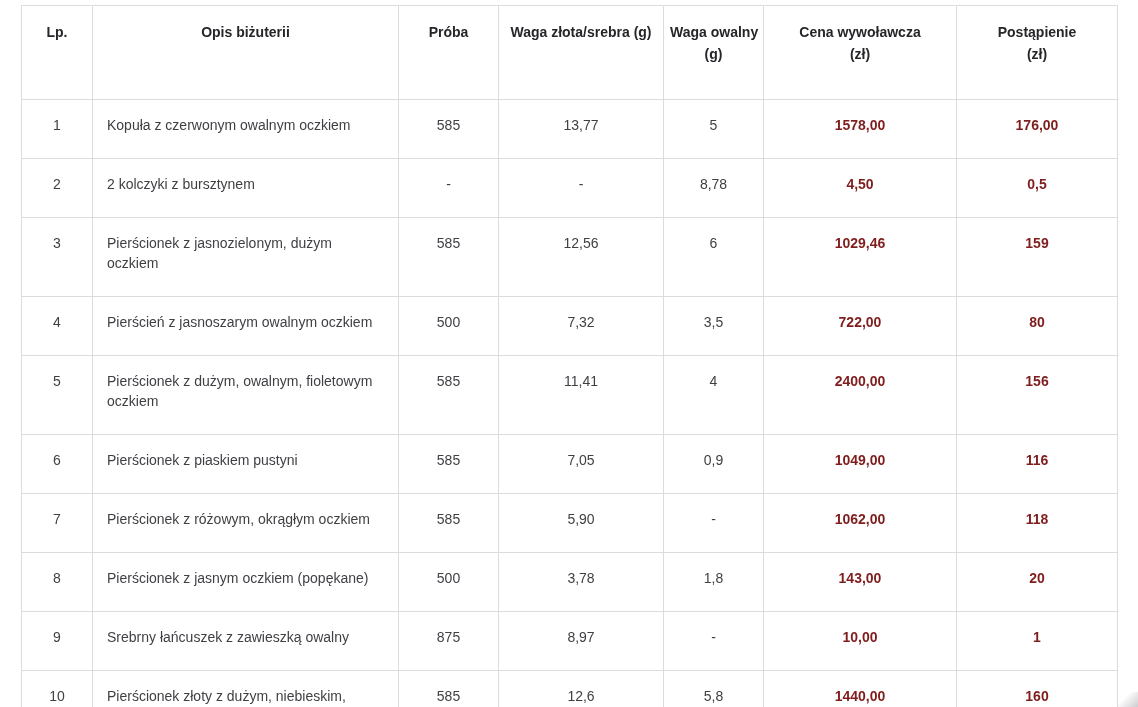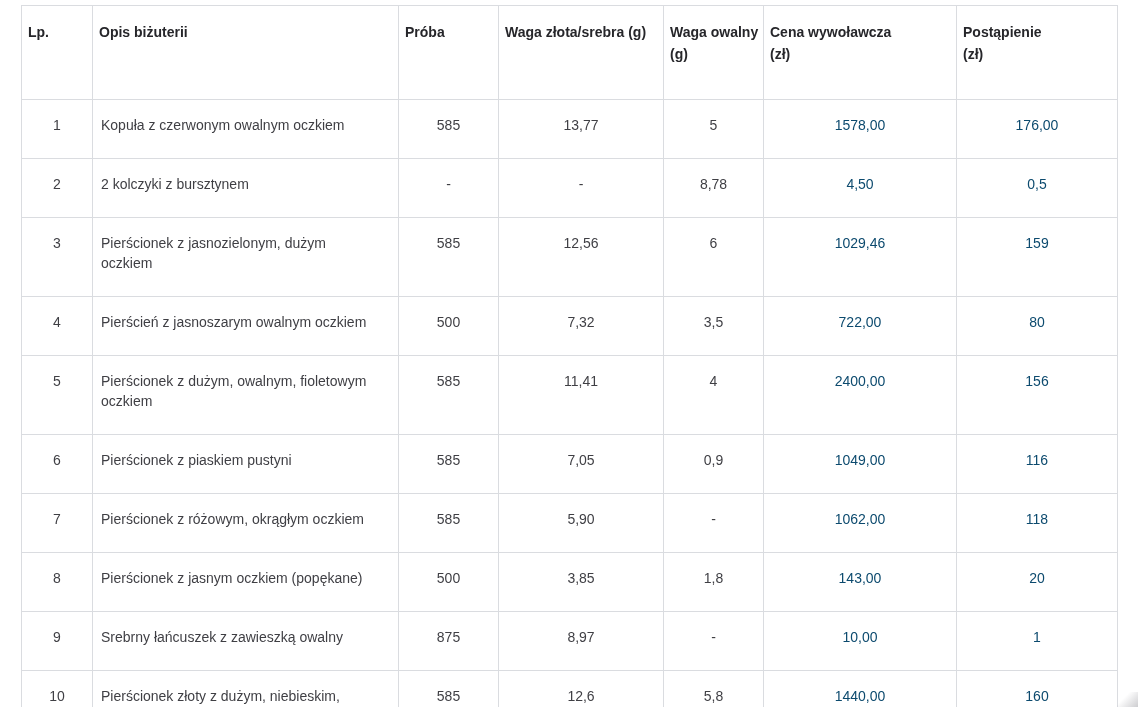--- a/index.html
+++ b/index.html
@@ -20,43 +20,43 @@
     background: #ffffff;
   }
   th, td { border: 1px solid #dadce0; }
   th {
     height: 94px;
     vertical-align: top;
     padding: 15px 6px 0 6px;
     font-size: 14px;
     font-weight: bold;
     color: #26262a;
-    text-align: left;
+    text-align: center;
     line-height: 22px;
   }
   th .hdr-line1 { white-space: nowrap; }
   .hdr-sub { line-height: 22px; }
   .hdr-sub.spaced { margin-top: 0; }
   td {
     vertical-align: top;
     padding: 15px 8px 23px 8px;
     font-size: 14px;
     line-height: 20px;
     color: #3f3f44;
     text-align: center;
     background: #ffffff;
   }
   td.opis {
     text-align: left;
-    padding-left: 8px;
+    padding-left: 14px;
     padding-right: 20px;
   }
   td.bold {
-    font-weight: normal;
-    color: #0c4a6e;
+    font-weight: bold;
+    color: #7f1d1d;
   }
   .corner-shadow {
     position: absolute;
     left: 1117px; top: 692px;
     width: 21px; height: 15px;
     background: linear-gradient(135deg, rgba(0,0,0,0) 35%, rgba(90,90,100,0.30) 100%);
     pointer-events: none;
   }
 </style>
 </head>
@@ -173,21 +173,21 @@
     <td>5,90</td>
     <td>-</td>
     <td class="bold">1062,00</td>
     <td class="bold">118</td>
   </tr>
 
   <tr>
     <td>8</td>
     <td class="opis">Pierścionek z jasnym oczkiem (popękane)</td>
     <td>500</td>
-    <td>3,85</td>
+    <td>3,78</td>
     <td>1,8</td>
     <td class="bold">143,00</td>
     <td class="bold">20</td>
   </tr>
 
   <tr>
     <td>9</td>
     <td class="opis">Srebrny łańcuszek z zawieszką owalny</td>
     <td>875</td>
     <td>8,97</td>

